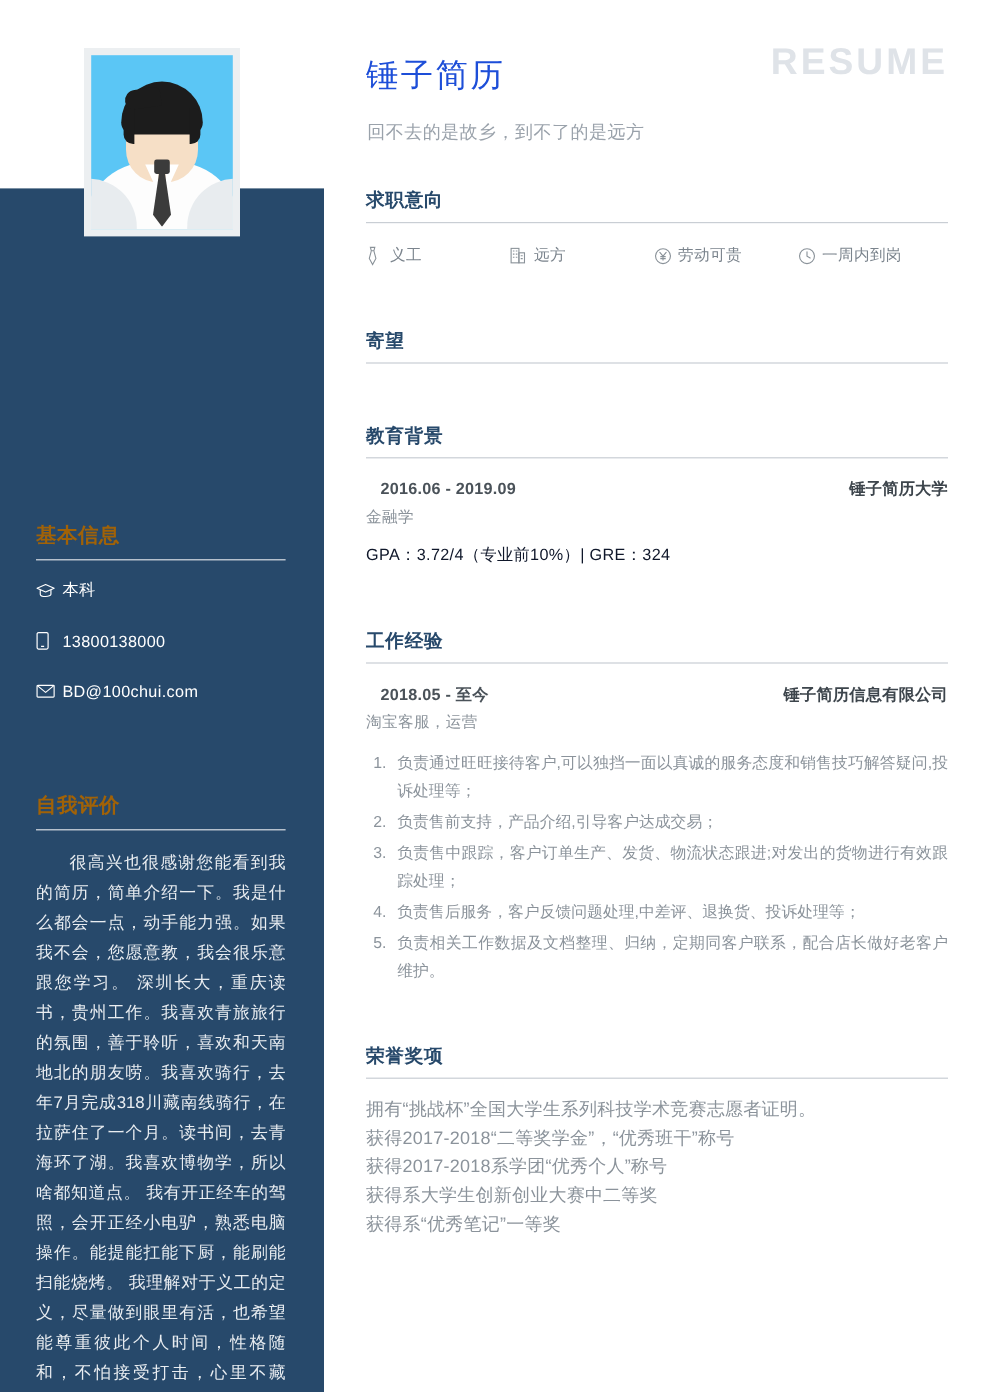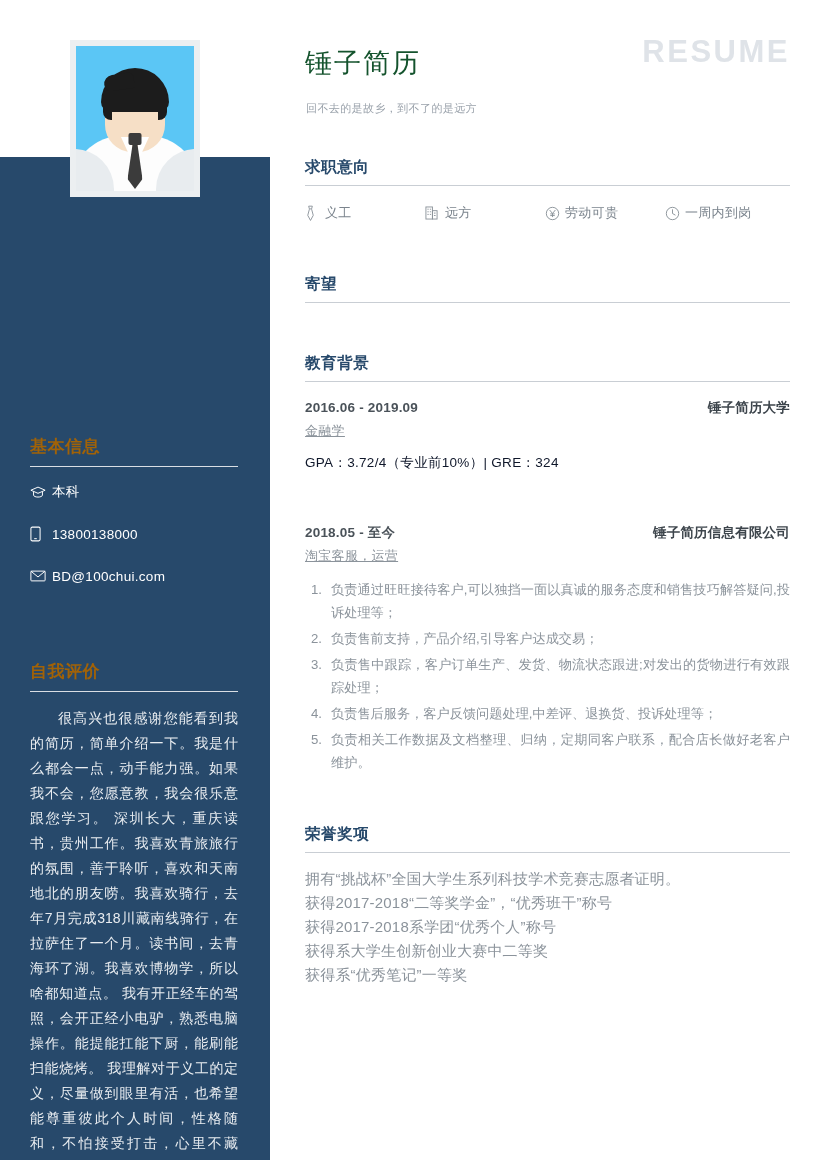--- a/index.html
+++ b/index.html
@@ -171,27 +171,27 @@
   #main {
     position: absolute;
     left: 305px; top: 0;
     width: 485px;
   }
   .hdr { position: relative; height: 157px; }
   .hdr-title {
     position: absolute;
     left: 0; top: 45px;
     font-size: 27px;
-    color: #14532d;
+    color: #1d4ed8;
     letter-spacing: 2px;
   }
   .hdr-sub {
     position: absolute;
     left: 1px; top: 101px;
-    font-size: 11px;
+    font-size: 15px;
     color: #9aa2ab;
     letter-spacing: 0.4px;
   }
   .hdr-watermark {
     position: absolute;
     right: 0; top: 34px;
     font-size: 31px;
     font-weight: bold;
     color: #dfe3e8;
     letter-spacing: 2.5px;
@@ -239,33 +239,33 @@
     display: flex;
     justify-content: space-between;
     align-items: baseline;
     margin-top: 17px;
   }
   .entry-date {
     color: #4a5259;
     font-size: 13.5px;
     font-weight: bold;
     letter-spacing: 0.2px;
+    margin-left: 12px;
   }
   .entry-org {
     color: #3d454c;
     font-size: 13.5px;
     font-weight: bold;
     letter-spacing: 0.2px;
   }
   .entry-sub {
     color: #8b939b;
     font-size: 13px;
     margin-top: 5px;
     letter-spacing: 0.3px;
-    text-decoration: underline;
   }
   .entry-extra {
     color: #0f172a;
     font-size: 13.5px;
     margin-top: 14px;
     letter-spacing: 0.3px;
   }
 
   .duties {
     margin-top: 13px;
@@ -435,20 +435,21 @@
       <div class="sec-head">教育背景</div>
       <div class="entry-row">
         <span class="entry-date">2016.06 - 2019.09</span>
         <span class="entry-org">锤子简历大学</span>
       </div>
       <div class="entry-sub">金融学</div>
       <div class="entry-extra">GPA：3.72/4（专业前10%）| GRE：324</div>
     </div>
 
     <div class="sec" style="margin-top: 52px;">
+      <div class="sec-head">工作经验</div>
       <div class="entry-row">
         <span class="entry-date">2018.05 - 至今</span>
         <span class="entry-org">锤子简历信息有限公司</span>
       </div>
       <div class="entry-sub">淘宝客服，运营</div>
       <div class="duties">
         <div class="duty">
           <span class="duty-num">1.</span>
           <span class="duty-txt">负责通过旺旺接待客户,可以独挡一面以真诚的服务态度和销售技巧解答疑问,投诉处理等；</span>
         </div>

